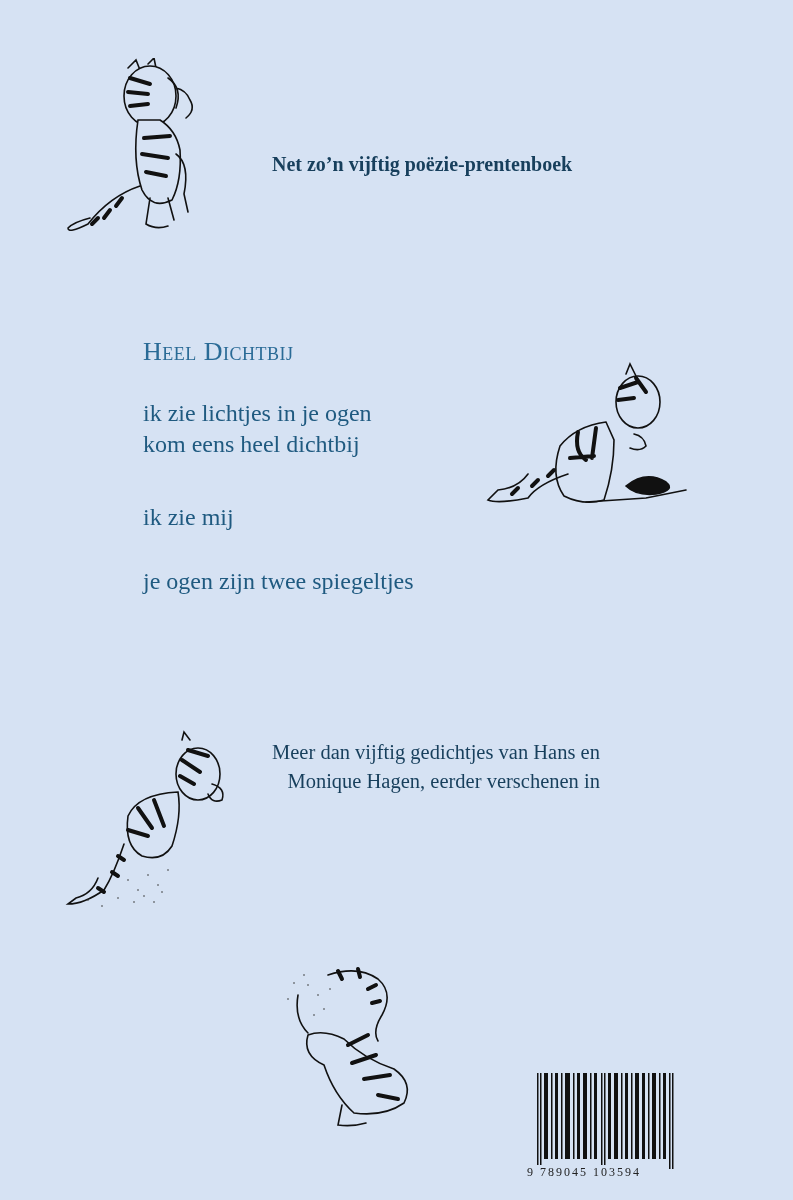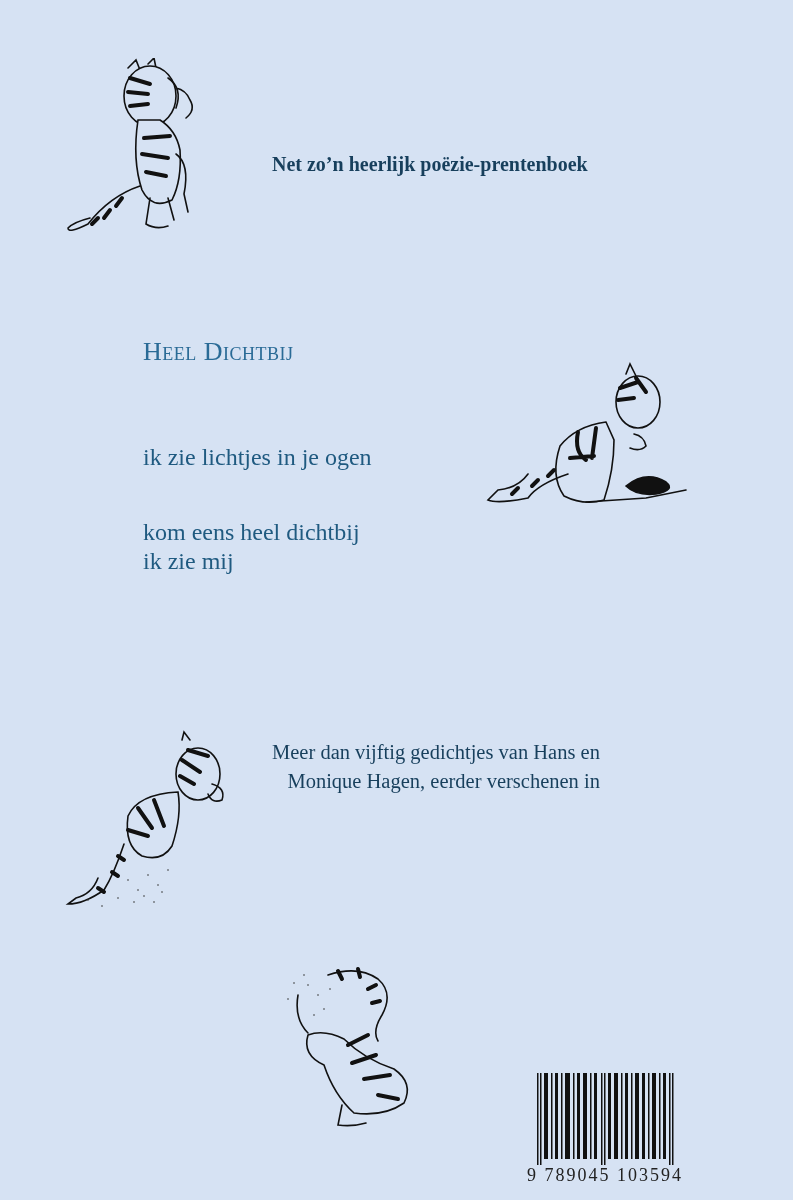--- a/index.html
+++ b/index.html
@@ -16,52 +16,53 @@
   }
   .tagline .it { font-style: italic; }
   .poem-title {
     left: 143px; top: 337px;
     font-size: 26px; letter-spacing: 0.5px; font-variant: small-caps;
     color: #2a6b96;
   }
   .stanza {
     left: 143px; font-size: 24px; line-height: 31px; color: #1f5a80;
   }
-  .stanza div { white-space: nowrap; margin-top: 44px; }
+  .stanza div { white-space: nowrap; }
   .blurb {
     left: 272px; top: 738px;
     font-size: 20.5px; line-height: 28.5px; color: #173f5c; text-align: right;
   }
   .blurb .it { font-style: italic; }
   .illus svg { display: block; }
   .barcode {
     left: 527px; top: 1073px; width: 160px; height: 108px;
   }
   .barcode-digits {
-    position: absolute; left: 0; top: 92px; font-size: 18px;
+    position: absolute; left: 0; top: 92px; font-size: 12px;
     font-family: "Liberation Serif", serif; letter-spacing: 2px; color: #222;
     background: #d6e2f3;
   }
 </style>
 </head>
 <body>
 
 <div class="abs tagline">
-  <div>Net zo’n heerlijk poëzie-prentenboek</div>
+  <div>Net zo’n vijftig poëzie-prentenboek</div>
 </div>
 
 <div class="abs poem-title">Heel Dichtbij</div>
 <div class="abs stanza" style="top:398px">
   <div>ik zie lichtjes in je ogen</div>
   <div>kom eens heel dichtbij</div>
 </div>
 <div class="abs stanza" style="top:502px">
   <div>ik zie mij</div>
 </div>
 <div class="abs stanza" style="top:566px">
+  <div>je ogen zijn twee spiegeltjes</div>
 </div>
 
 <div class="abs blurb">
   <div>Meer dan vijftig gedichtjes van Hans en</div>
   <div>Monique Hagen, eerder verschenen in</div>
 </div>
 
 <div class="abs illus" style="left:58px;top:58px">
   <svg width="170" height="180" viewBox="0 0 170 180" fill="none" stroke="#111" stroke-width="1.6" stroke-linecap="round">
     <path d="M70 10 L78 2 L82 12 M90 6 L96 0 L98 10"></path>

